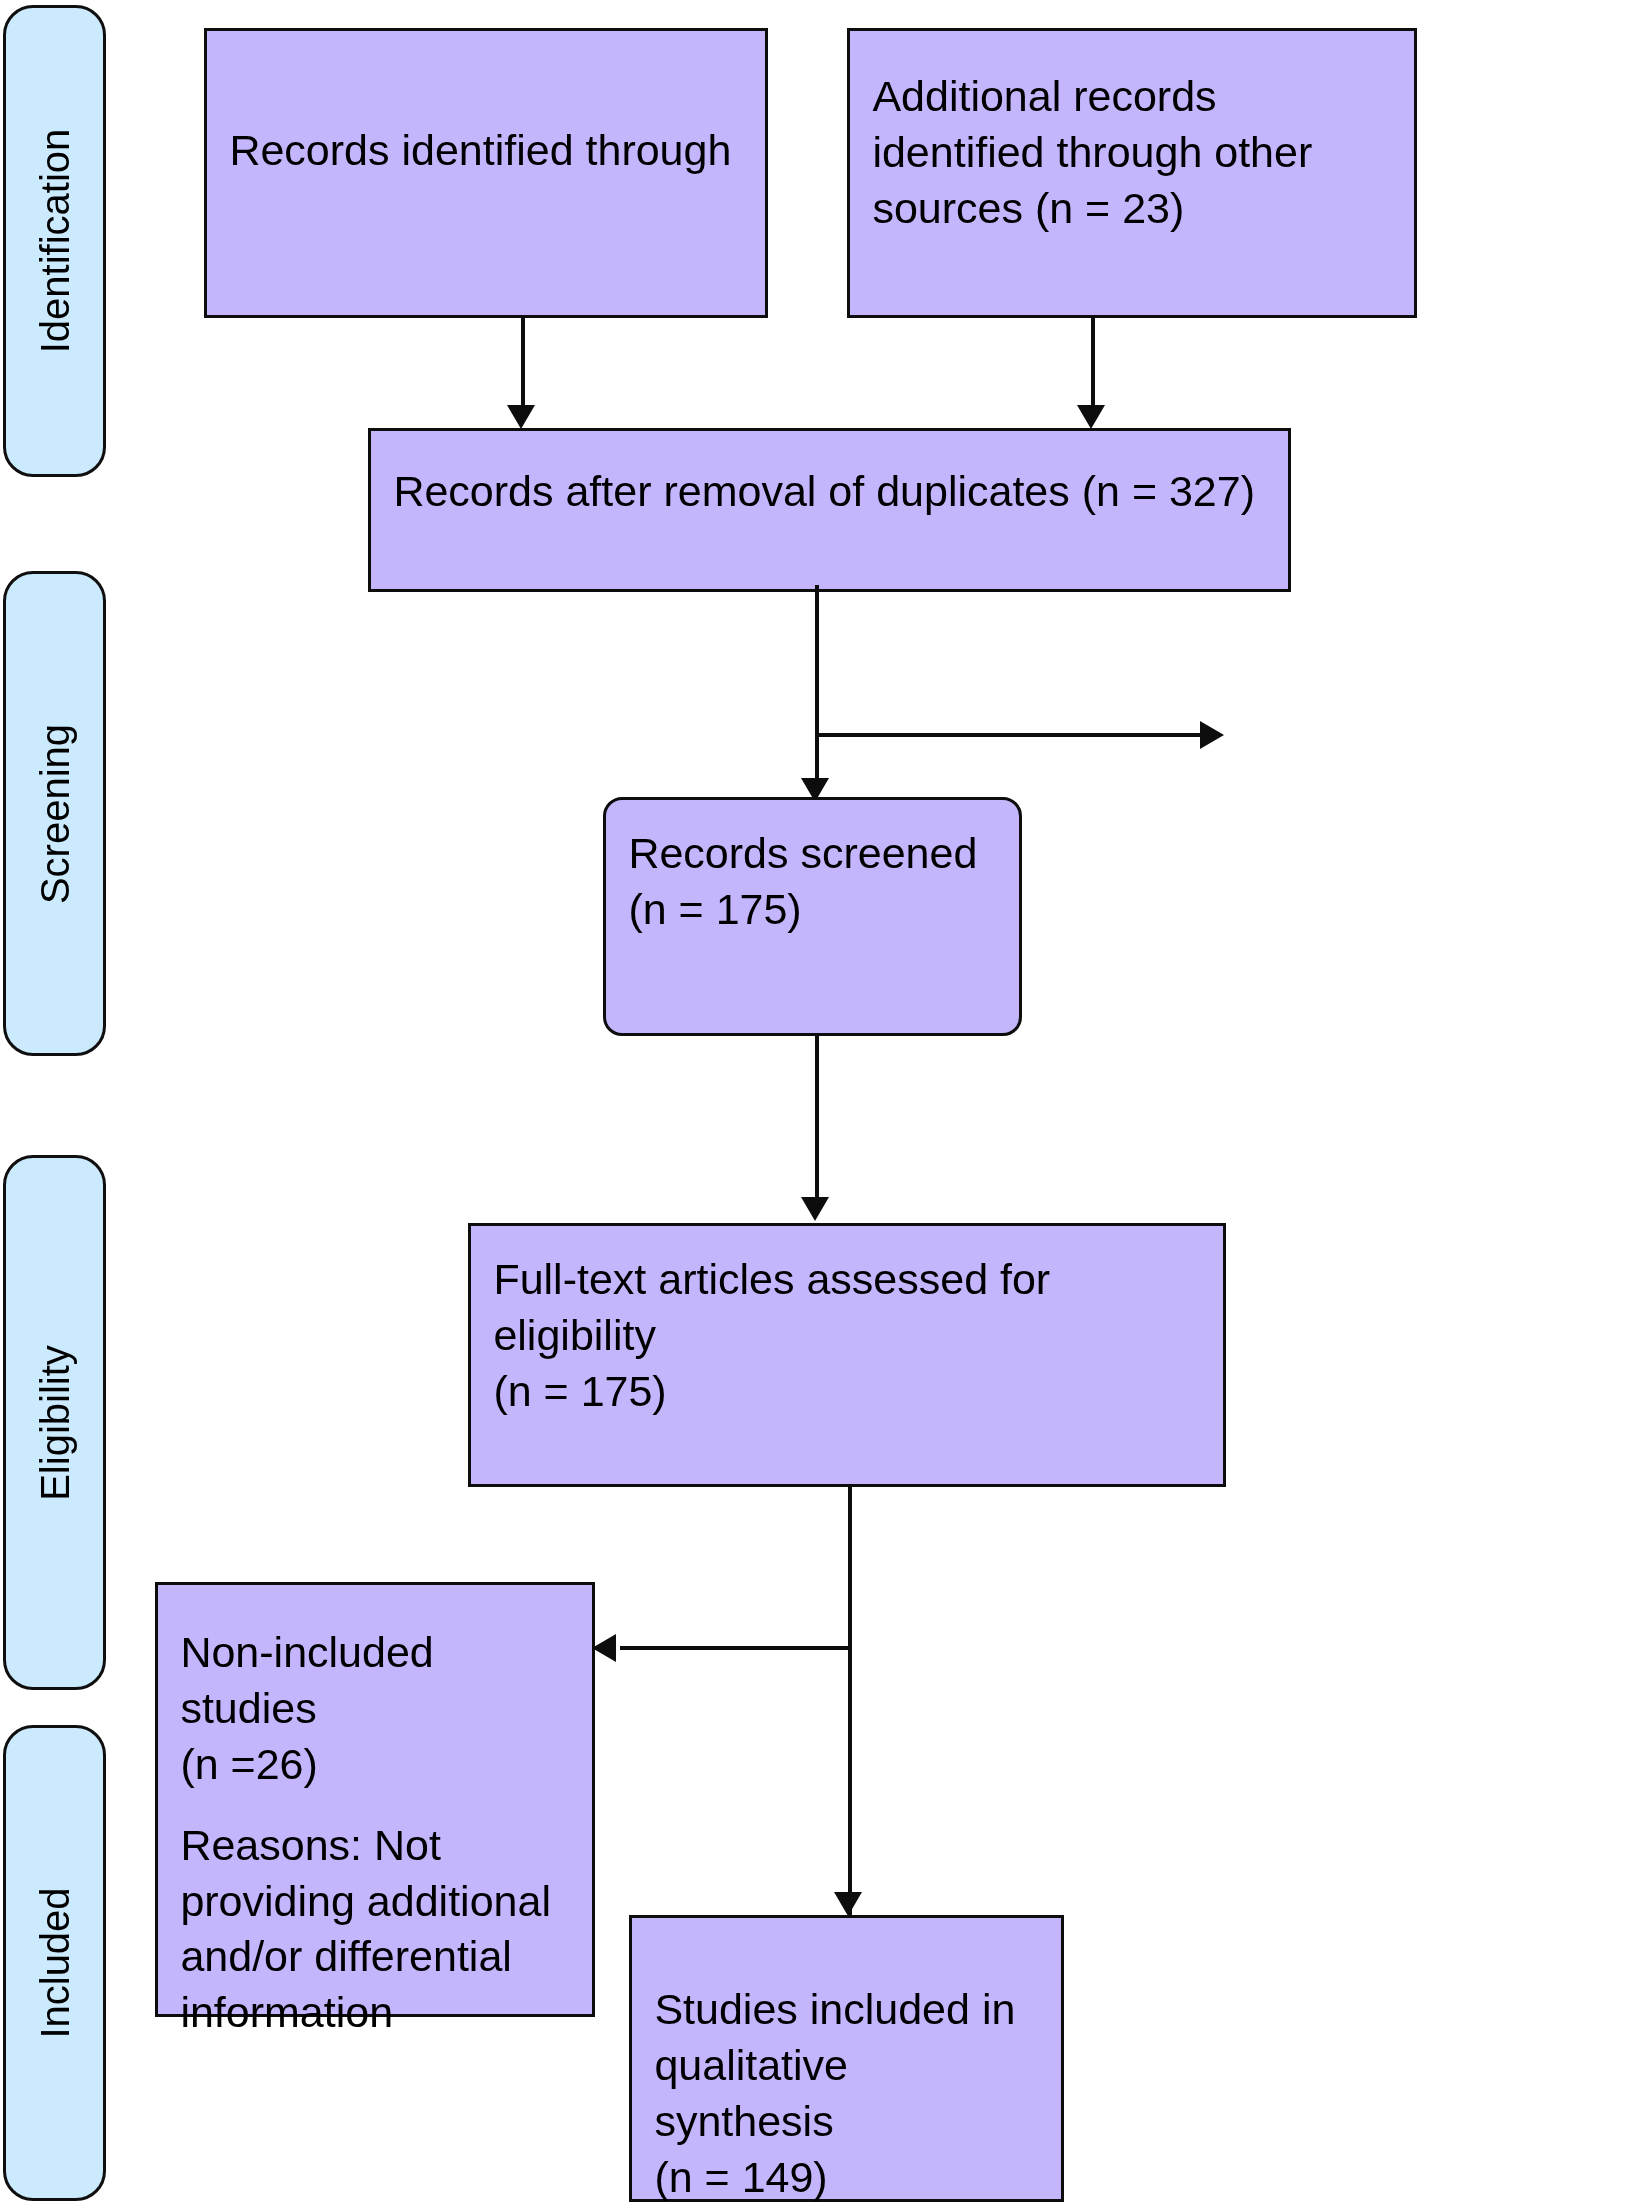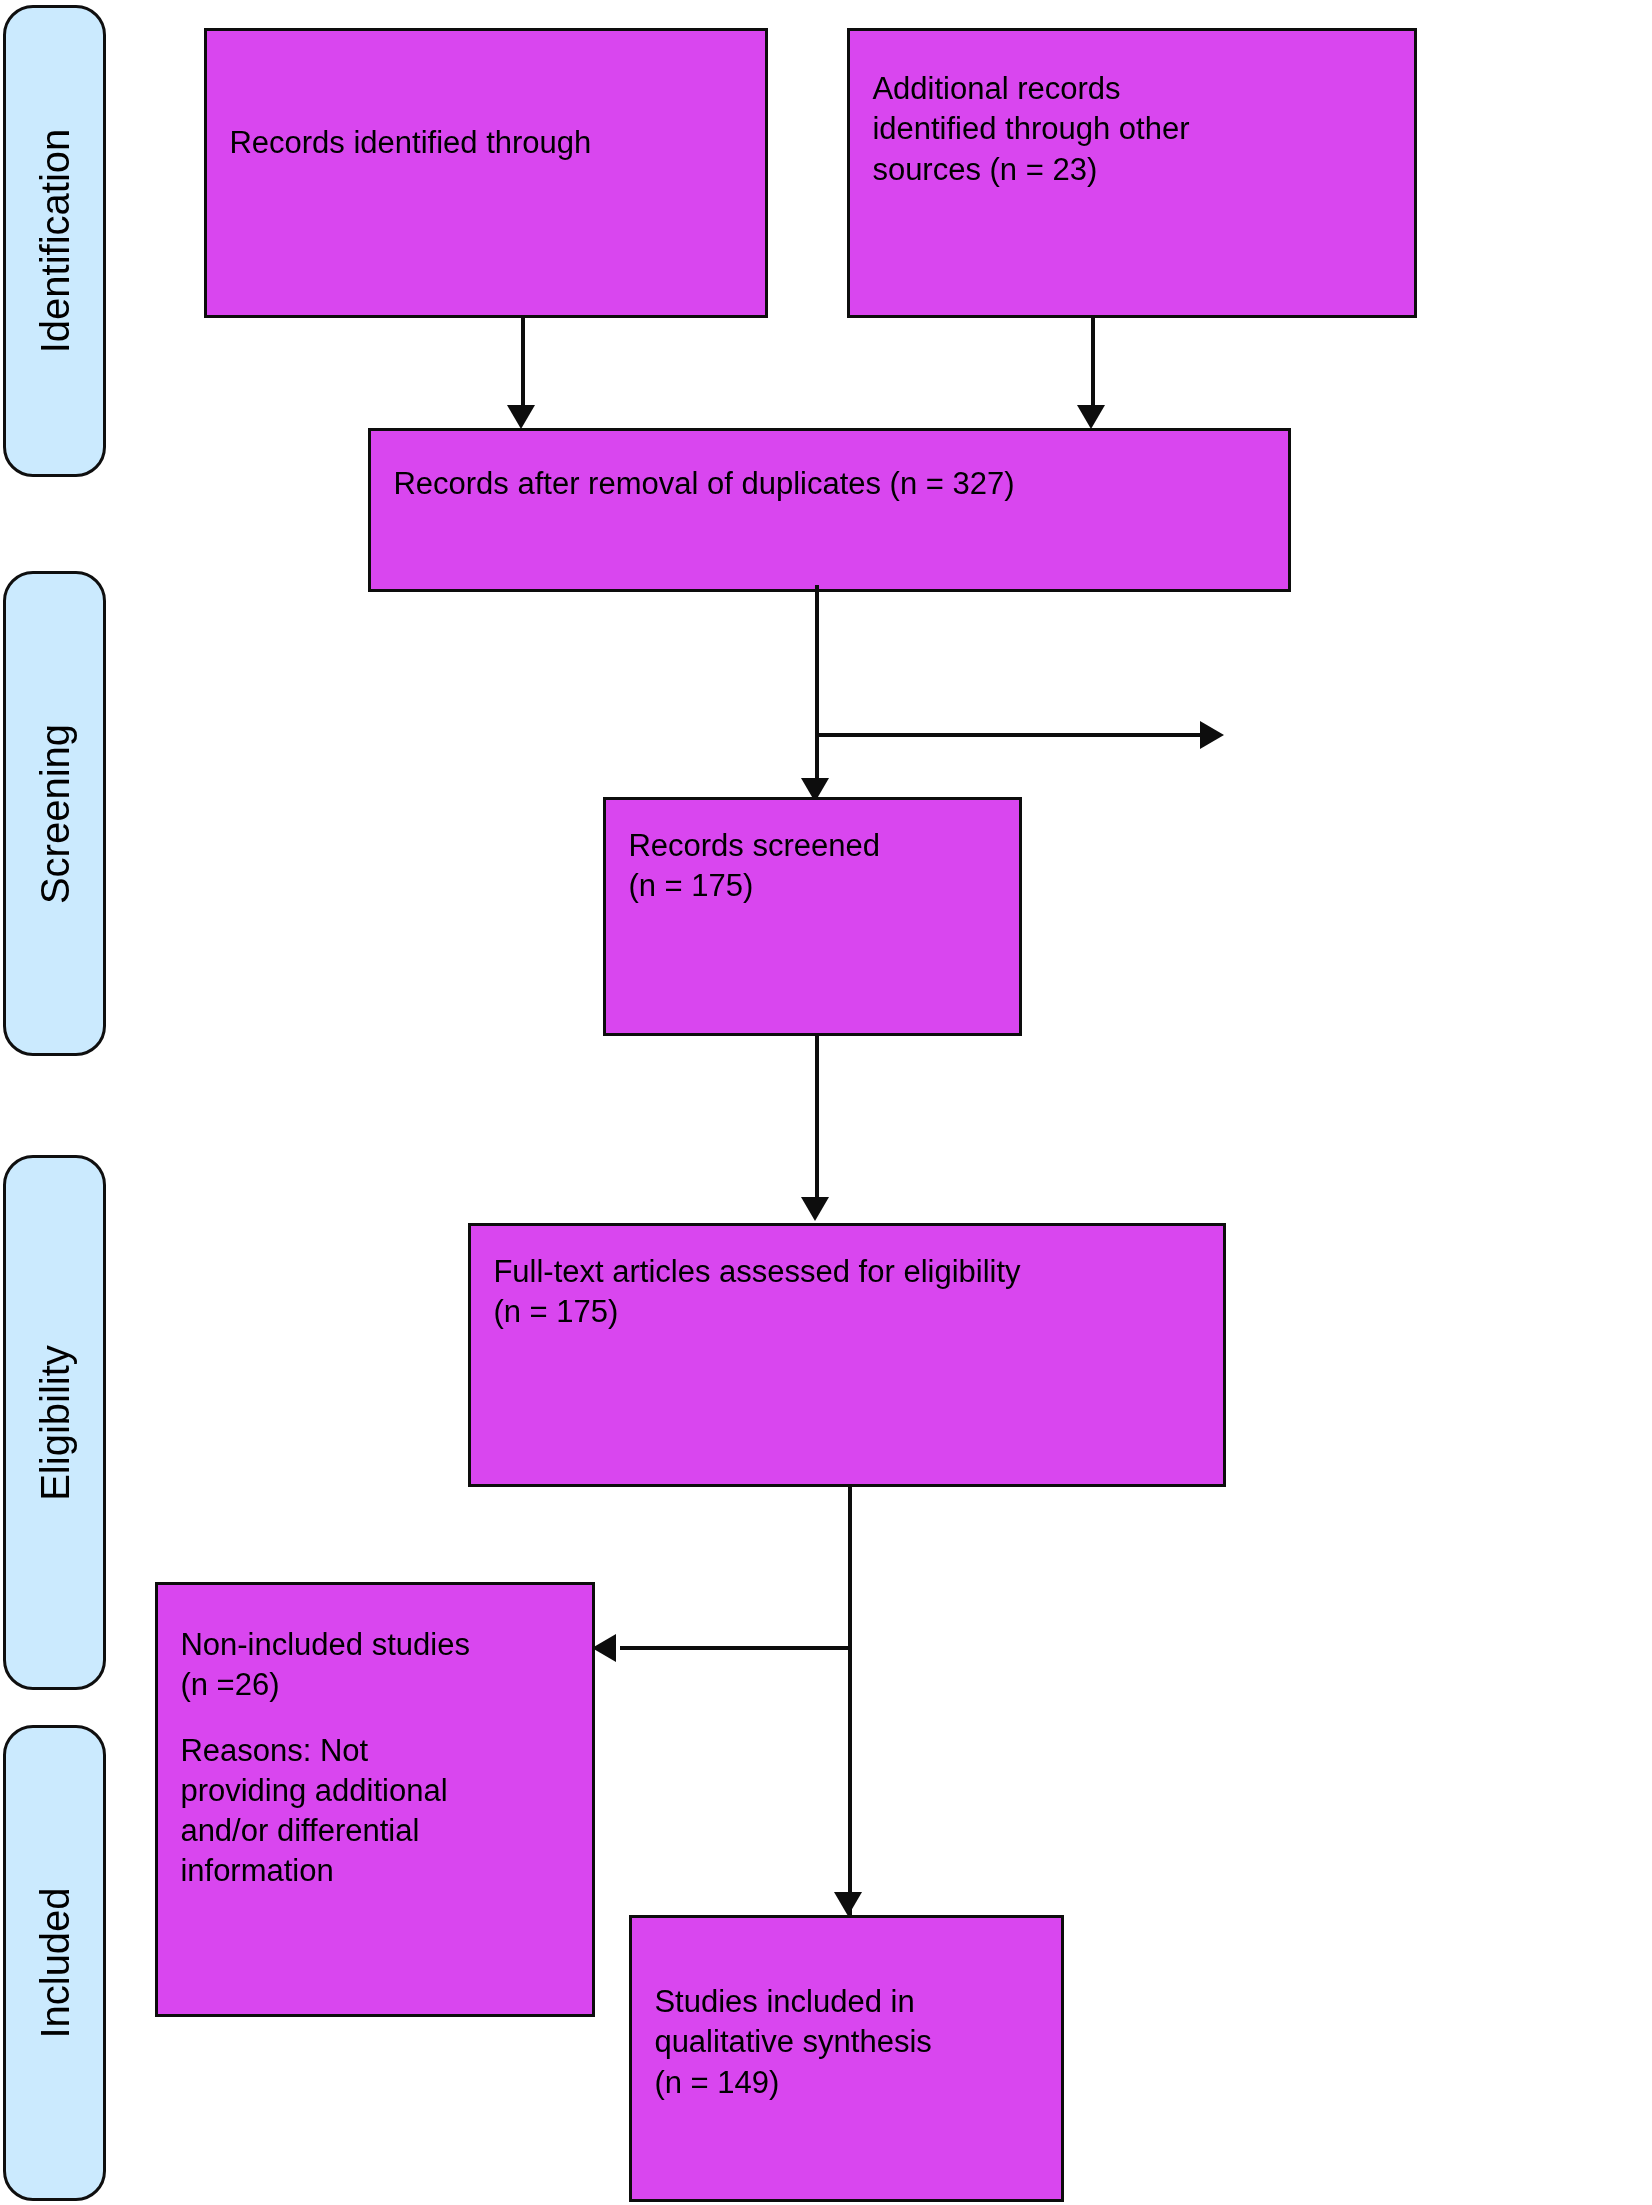--- a/index.html
+++ b/index.html
@@ -36,26 +36,26 @@
     transform: rotate(-90deg);
     white-space: nowrap;
     font-size: 40px;
     color: #000000;
     line-height: 1;
   }
 
   
   .flow-box {
     position: absolute;
-    background: #d946ef;
+    background: #c4b5fd;
     border: 3.3px solid #0d0d0d;
     box-sizing: border-box;
     padding: 17px 22.4px;
     color: #000000;
-    font-size: 31px;
+    font-size: 43px;
     line-height: 1.30;
   }
   .flow-box .txt { display: block; }
 
   
   .vline, .hline {
     position: absolute;
     background: #0d0d0d;
   }
   .vline { width: 4px; }
@@ -132,21 +132,21 @@
     <span class="txt">Records after removal of duplicates (n = 327)</span>
   </div>
 
   <div class="vline" style="left:815px; top:585px; height:204px;"></div>
   <div class="arrow-down" style="left:801px; top:778px;"></div>
 
   <div class="hline" style="left:815px; top:733px; width:389px;"></div>
   <div class="arrow-right" style="left:1200px; top:721px;"></div>
 
 
-  <div class="flow-box" style="left:603px; top:797px; width:419px; height:239px; padding-top:26px;">
+  <div class="flow-box" style="left:603px; top:797px; width:419px; height:239px; padding-top:26px;border-radius:19px;">
     <span class="txt">Records screened</span>
     <span class="txt">(n = 175)</span>
   </div>
 
   <div class="vline" style="left:815px; top:1036px; height:165px;"></div>
   <div class="arrow-down" style="left:801px; top:1197px;"></div>
 
   <div class="flow-box" style="left:468px; top:1223px; width:758px; height:264px; padding-top:26px;">
     <span class="txt">Full-text articles assessed for eligibility</span>
     <span class="txt">(n = 175)</span>

